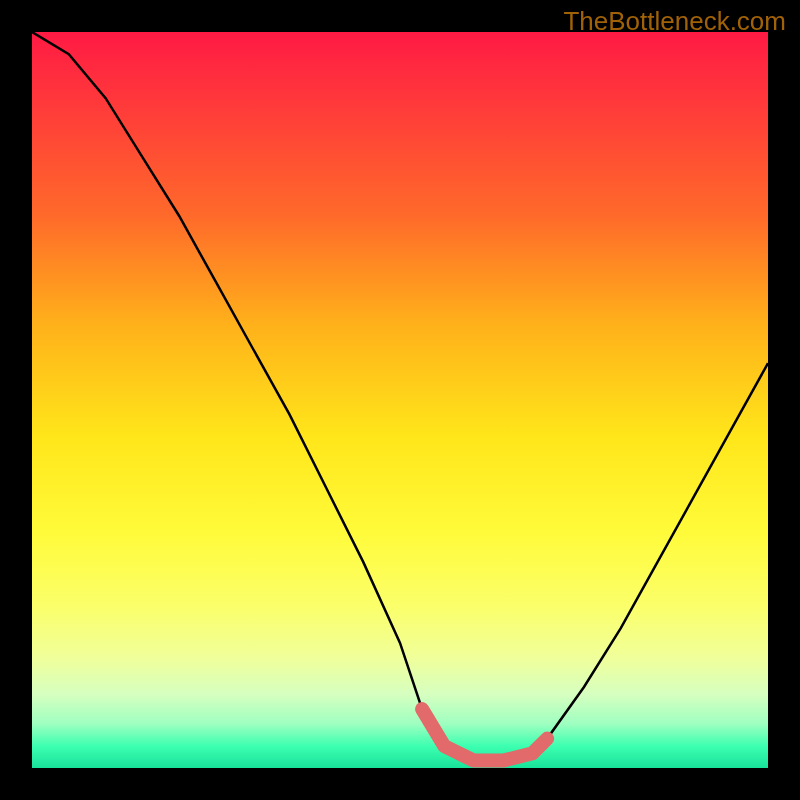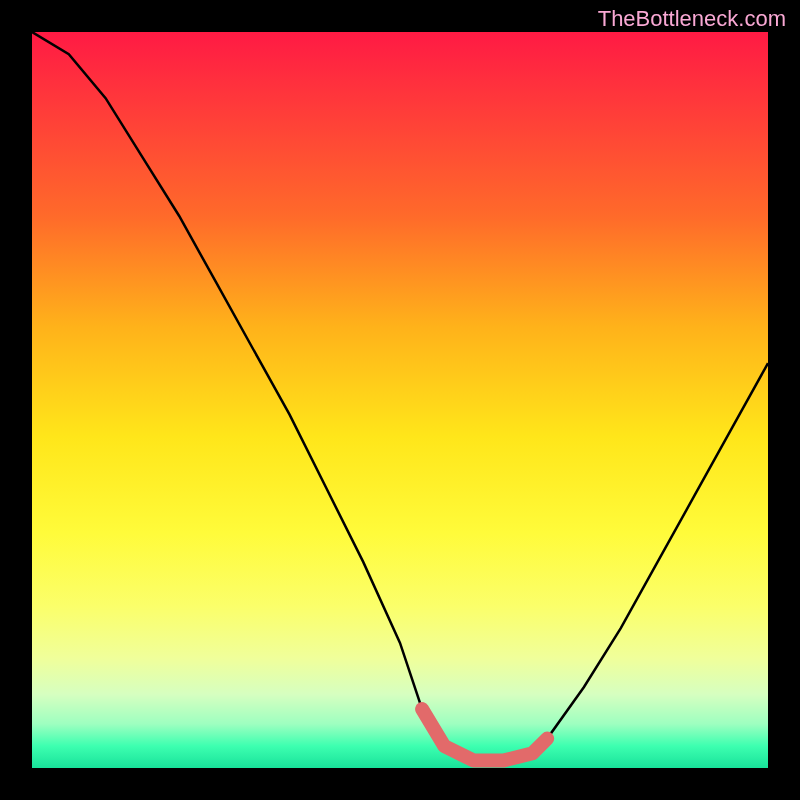--- a/index.html
+++ b/index.html
@@ -15,22 +15,22 @@
     top: 0;
     left: 0;
     width: 800px;
     height: 800px;
     background: #000;
   }
   .watermark {
     position: absolute;
     top: 6px;
     right: 14px;
-    color: #f9a8d4;
-    font-size: 22px;
+    color: #a16207;
+    font-size: 26px;
     font-weight: 500;
     z-index: 10;
   }
   .plot-area {
     position: absolute;
     top: 32px;
     left: 32px;
     width: 736px;
     height: 736px;
     overflow: hidden;

